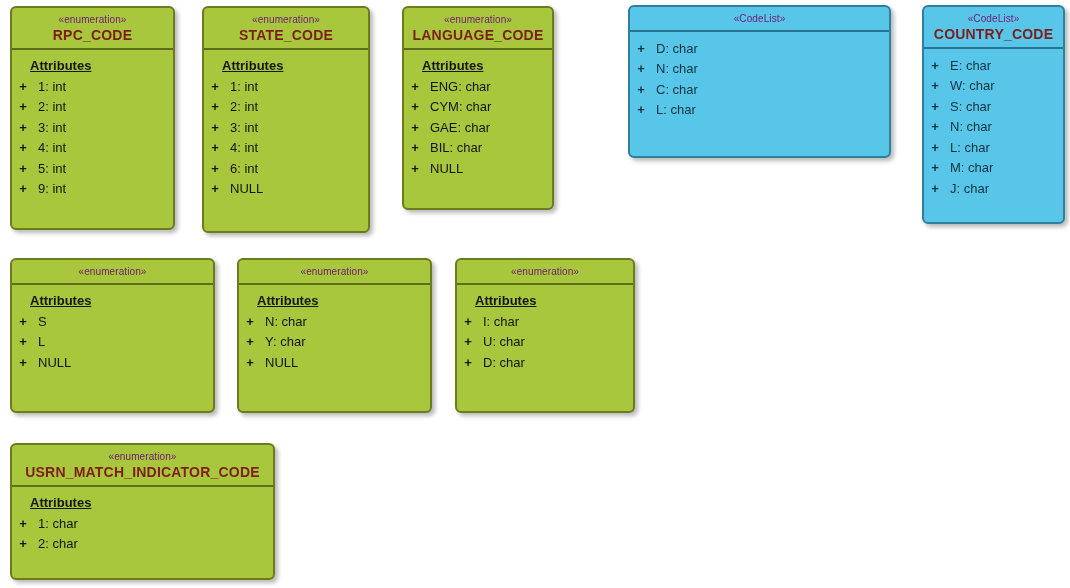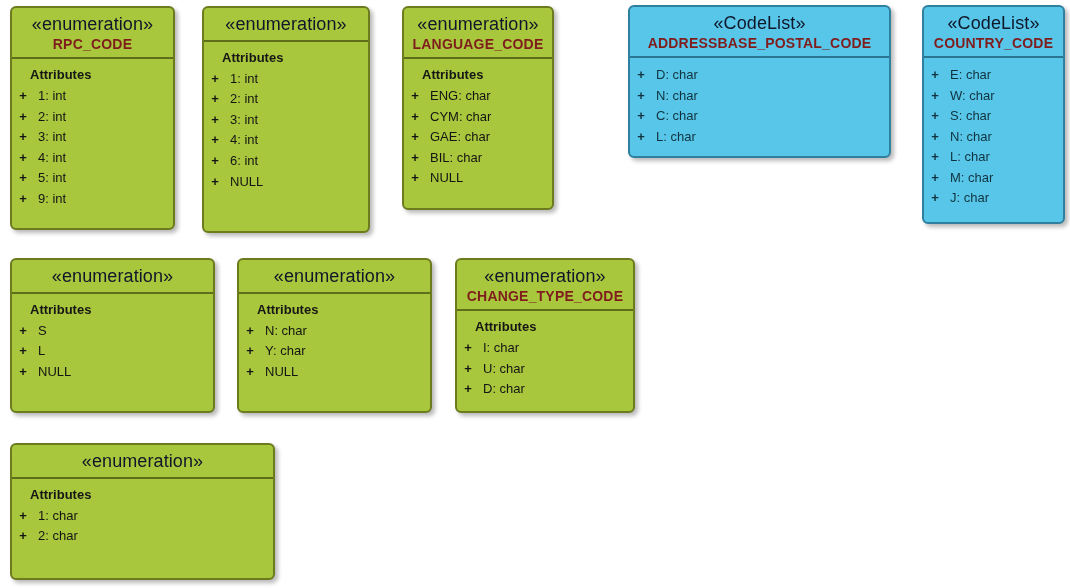--- a/index.html
+++ b/index.html
@@ -43,22 +43,22 @@
     text-align: center;
     padding: 6px 4px 5px 4px;
     border-bottom: 2px solid #5f6e1b;
     line-height: 1.16;
   }
   .codelist .uml-header {
     border-bottom-color: #2a7692;
   }
   .stereotype {
     display: block;
-    font-size: 18px;
-    color: #0f172a;
+    font-size: 10px;
+    color: #701a75;
     letter-spacing: 0.1px;
     white-space: nowrap;
   }
   .classname {
     display: block;
     font-size: 14px;
     font-weight: bold;
     color: #7f1d1d;
     letter-spacing: 0.2px;
     white-space: nowrap;
@@ -69,20 +69,21 @@
   .uml-body {
     padding: 8px 0 6px 0;
   }
   .compartment-label {
     font-size: 13px;
     font-weight: bold;
     color: #161616;
     padding-left: 18px;
     margin-bottom: 4px;
     white-space: nowrap;
+    text-decoration: underline;
   }
   .attr-row {
     display: flex;
     align-items: baseline;
     font-size: 13px;
     color: #141414;
     line-height: 1.58;
     white-space: nowrap;
   }
   .attr-vis {
@@ -139,20 +140,21 @@
       <div class="attr-row">
         <span class="attr-vis">+</span>
         <span class="attr-text">9: int</span>
       </div>
     </div>
   </div>
 
   <div class="uml-box" style="left:202px; top:6px; width:168px; height:227px;">
     <div class="uml-header">
       <span class="stereotype">«enumeration»</span>
+      <span class="classname">STATE_CODE</span>
     </div>
     <div class="uml-body">
       <div class="compartment-label">Attributes</div>
       <div class="attr-row">
         <span class="attr-vis">+</span>
         <span class="attr-text">1: int</span>
       </div>
       <div class="attr-row">
         <span class="attr-vis">+</span>
         <span class="attr-text">2: int</span>
@@ -202,21 +204,20 @@
       <div class="attr-row">
         <span class="attr-vis">+</span>
         <span class="attr-text">NULL</span>
       </div>
     </div>
   </div>
 
   <div class="uml-box codelist" style="left:628px; top:5px; width:263px; height:153px;">
     <div class="uml-header">
       <span class="stereotype">«CodeList»</span>
-      <span class="classname">ADDRESSBASE_POSTAL_CODE</span>
     </div>
     <div class="uml-body">
       <div class="attr-row">
         <span class="attr-vis">+</span>
         <span class="attr-text">D: char</span>
       </div>
       <div class="attr-row">
         <span class="attr-vis">+</span>
         <span class="attr-text">N: char</span>
       </div>
@@ -306,21 +307,20 @@
       <div class="attr-row">
         <span class="attr-vis">+</span>
         <span class="attr-text">NULL</span>
       </div>
     </div>
   </div>
 
   <div class="uml-box" style="left:455px; top:258px; width:180px; height:155px;">
     <div class="uml-header">
       <span class="stereotype">«enumeration»</span>
-      <span class="classname">CHANGE_TYPE_CODE</span>
     </div>
     <div class="uml-body">
       <div class="compartment-label">Attributes</div>
       <div class="attr-row">
         <span class="attr-vis">+</span>
         <span class="attr-text">I: char</span>
       </div>
       <div class="attr-row">
         <span class="attr-vis">+</span>
         <span class="attr-text">U: char</span>
@@ -328,20 +328,21 @@
       <div class="attr-row">
         <span class="attr-vis">+</span>
         <span class="attr-text">D: char</span>
       </div>
     </div>
   </div>
 
   <div class="uml-box" style="left:10px; top:443px; width:265px; height:137px;">
     <div class="uml-header">
       <span class="stereotype">«enumeration»</span>
+      <span class="classname">USRN_MATCH_INDICATOR_CODE</span>
     </div>
     <div class="uml-body">
       <div class="compartment-label">Attributes</div>
       <div class="attr-row">
         <span class="attr-vis">+</span>
         <span class="attr-text">1: char</span>
       </div>
       <div class="attr-row">
         <span class="attr-vis">+</span>
         <span class="attr-text">2: char</span>

